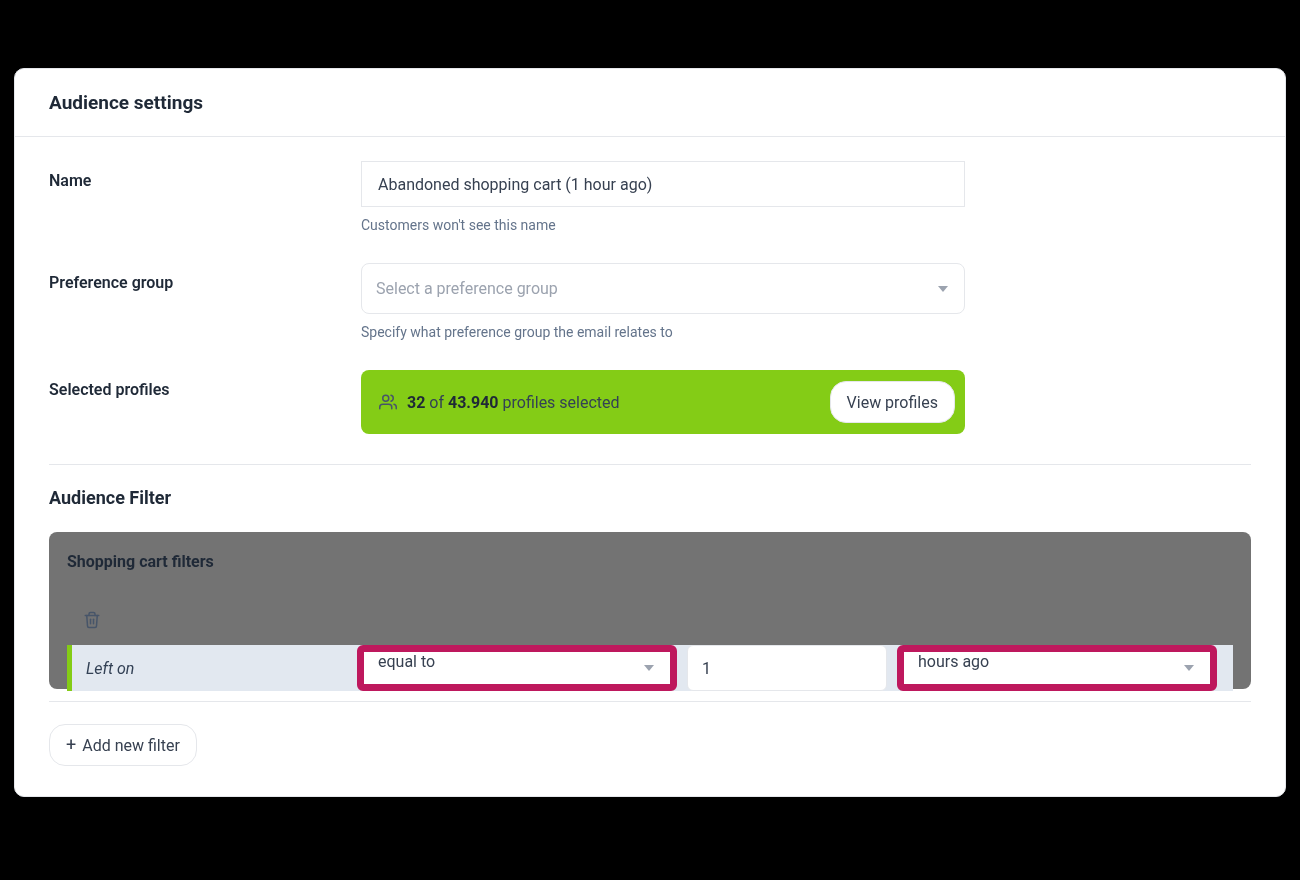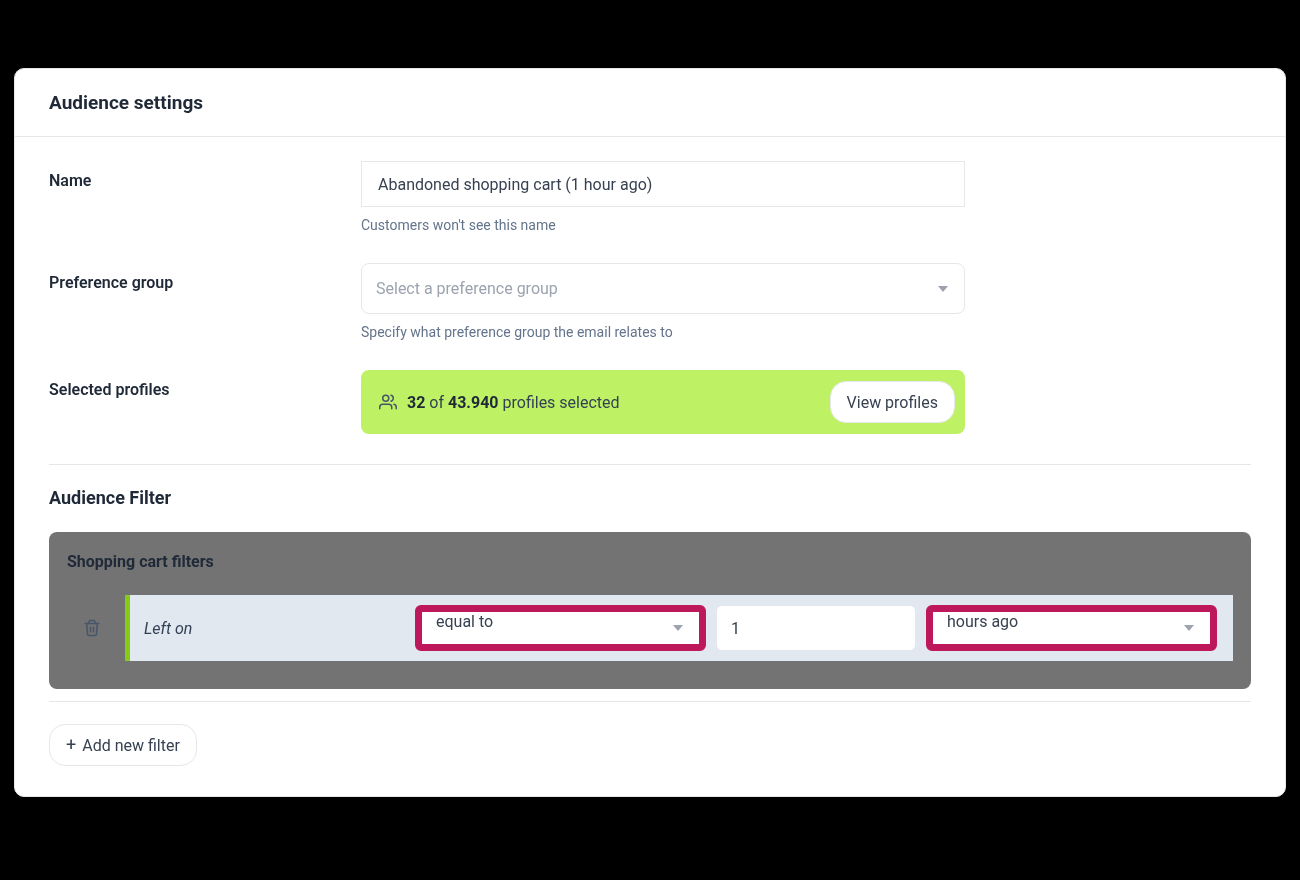--- a/index.html
+++ b/index.html
@@ -86,21 +86,21 @@
   transform: translateY(-50%);
   width: 0;
   height: 0;
   border-left: 5px solid transparent;
   border-right: 5px solid transparent;
   border-top: 6px solid #9ca3af;
 }
 .profiles-box {
   width: 100%;
   height: 64px;
-  background: #bef264;
+  background: #84cc16;
   border-radius: 8px;
   padding: 0 10px 0 18px;
   display: flex;
   align-items: center;
   justify-content: space-between;
 }
 .profiles-left {
   display: flex;
   align-items: center;
   font-size: 16px;
@@ -141,21 +141,22 @@
 .filter-group-title {
   font-size: 16px;
   font-weight: 700;
   color: #1f2937;
   margin-bottom: 24px;
 }
 .filter-row {
   display: flex;
   align-items: stretch;
   height: 66px;
-  gap: 8px;
+  gap: 0;
+  flex-direction: column;
 }
 .trash-slot {
   width: 50px;
   flex: 0 0 50px;
   display: flex;
   align-items: center;
   justify-content: center;
 }
 .filter-strip {
   flex: 1;

